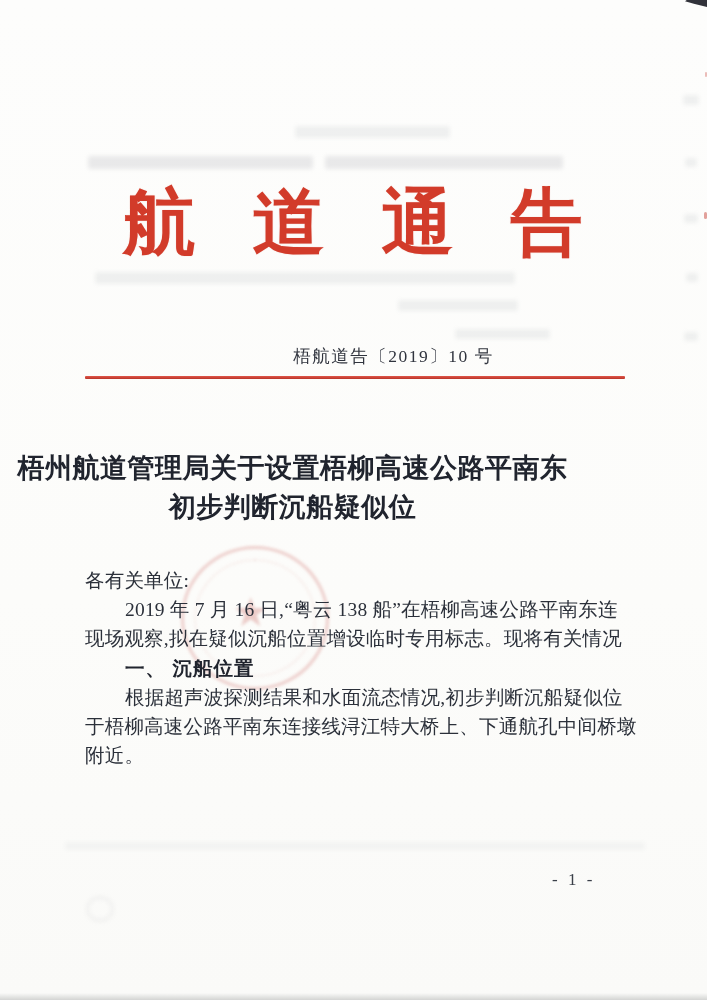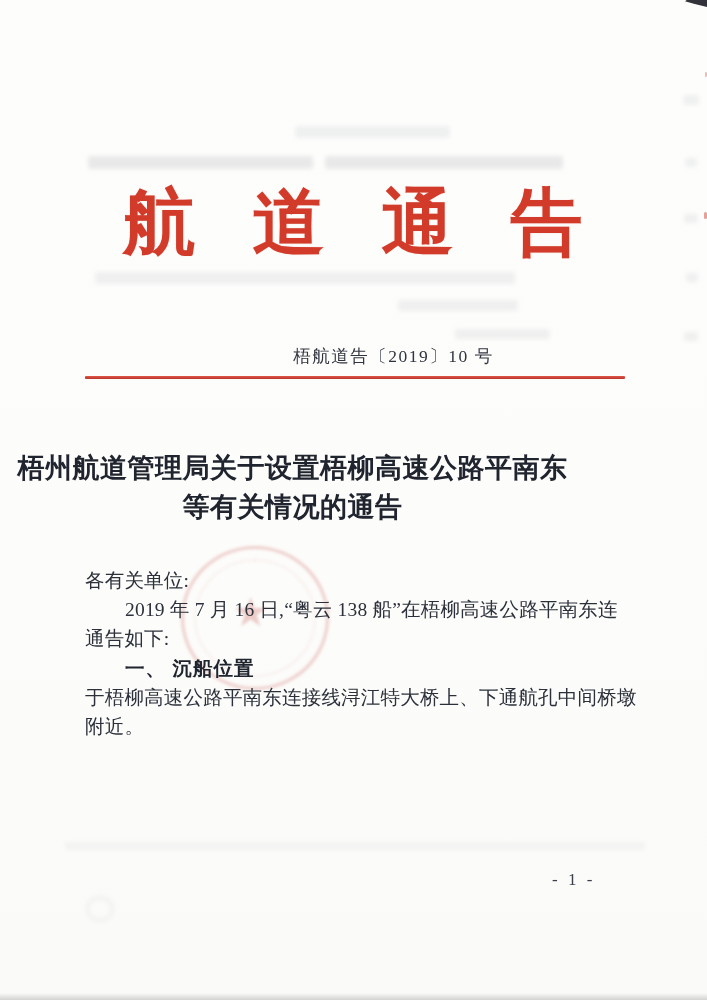--- a/index.html
+++ b/index.html
@@ -117,32 +117,33 @@
   <div class="edge-dot" style="right:0;top:212px;width:3px;height:7px;background:rgba(200,70,60,0.5);"></div>
   <div class="bottom-edge"></div>
 
   <div class="big-title">航 道 通 告</div>
 
   <div class="doc-number">梧航道告〔2019〕10 号</div>
   <div class="red-rule"></div>
 
   <div class="notice-title">
     <div>梧州航道管理局关于设置梧柳高速公路平南东</div>
-    <div>等有关情况的通告</div>
+    <div>初步判断沉船疑似位</div>
   </div>
 
   <div class="seal">
     <div class="inner-ring"></div>
     <span class="star">★</span>
   </div>
 
   <div class="body-text">
     <div class="bl">各有关单位:</div>
     <div class="bl ind">2019 年 7 月 16 日,“粤云 138 船”在梧柳高速公路平南东连</div>
-    <div class="bl">通告如下:</div>
+    <div class="bl">现场观察,拟在疑似沉船位置增设临时专用标志。现将有关情况</div>
     <div class="bl ind sect">一、 沉船位置</div>
+    <div class="bl ind">根据超声波探测结果和水面流态情况,初步判断沉船疑似位</div>
     <div class="bl">于梧柳高速公路平南东连接线浔江特大桥上、下通航孔中间桥墩</div>
     <div class="bl">附近。</div>
   </div>
 
   <div class="page-number">- 1 -</div>
 
 </div>
 
 </body></html>

